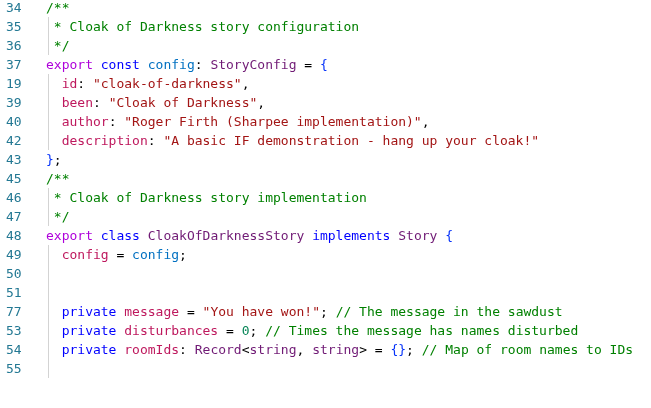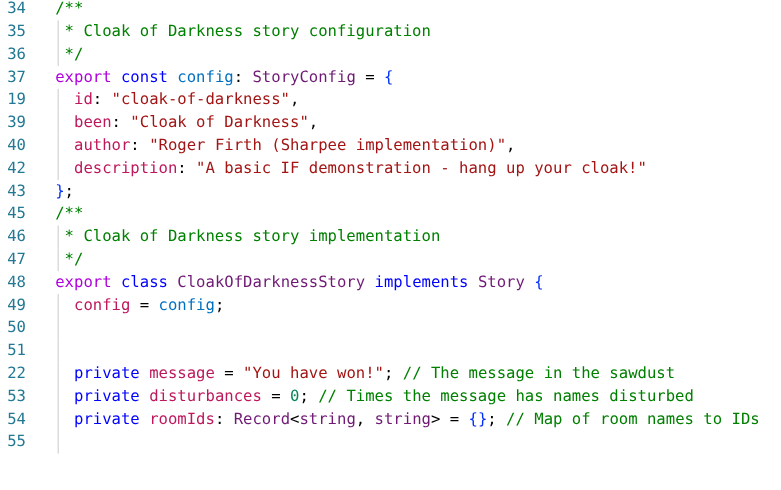--- a/index.html
+++ b/index.html
@@ -34,17 +34,17 @@
     <div class="line"><span class="ln">40</span><span class="guide"></span><span class="code"><span class="prop">  author</span><span class="punc">: </span><span class="str">"Roger Firth (Sharpee implementation)"</span><span class="punc">,</span></span></div>
     <div class="line"><span class="ln">42</span><span class="guide"></span><span class="code"><span class="prop">  description</span><span class="punc">: </span><span class="str">"A basic IF demonstration - hang up your cloak!"</span></span></div>
     <div class="line"><span class="ln">43</span><span class="code"><span class="brace">}</span><span class="punc">;</span></span></div>
     <div class="line"><span class="ln">45</span><span class="code"><span class="cmt">/**</span></span></div>
     <div class="line"><span class="ln">46</span><span class="guide"></span><span class="code"><span class="cmt"> * Cloak of Darkness story implementation</span></span></div>
     <div class="line"><span class="ln">47</span><span class="guide"></span><span class="code"><span class="cmt"> */</span></span></div>
     <div class="line"><span class="ln">48</span><span class="code"><span class="kw-exp">export</span><span class="punc"> </span><span class="kw">class</span><span class="punc"> </span><span class="type">CloakOfDarknessStory</span><span class="punc"> </span><span class="kw">implements</span><span class="punc"> </span><span class="type">Story</span><span class="punc"> </span><span class="brace">{</span></span></div>
     <div class="line"><span class="ln">49</span><span class="guide"></span><span class="code"><span class="prop">  config</span><span class="punc"> = </span><span class="ident">config</span><span class="punc">;</span></span></div>
     <div class="line"><span class="ln">50</span><span class="guide"></span><span class="code"></span></div>
     <div class="line"><span class="ln">51</span><span class="guide"></span></div>
-    <div class="line"><span class="ln">22</span><span class="guide"></span><span class="code"><span class="kw">  private</span><span class="punc"> </span><span class="prop">message</span><span class="punc"> = </span><span class="str">"You have won!"</span><span class="punc">; </span><span class="cmt">// The message in the sawdust</span></span></div>
+    <div class="line"><span class="ln">77</span><span class="guide"></span><span class="code"><span class="kw">  private</span><span class="punc"> </span><span class="prop">message</span><span class="punc"> = </span><span class="str">"You have won!"</span><span class="punc">; </span><span class="cmt">// The message in the sawdust</span></span></div>
     <div class="line"><span class="ln">53</span><span class="guide"></span><span class="code"><span class="kw">  private</span><span class="punc"> </span><span class="prop">disturbances</span><span class="punc"> = </span><span class="num">0</span><span class="punc">; </span><span class="cmt">// Times the message has names disturbed</span></span></div>
     <div class="line"><span class="ln">54</span><span class="guide"></span><span class="code"><span class="kw">  private</span><span class="punc"> </span><span class="prop">roomIds</span><span class="punc">: </span><span class="type">Record</span><span class="punc">&lt;</span><span class="type">string</span><span class="punc">, </span><span class="type">string</span><span class="punc">&gt; = </span><span class="brace">{}</span><span class="punc">; </span><span class="cmt">// Map of room names to IDs</span></span></div>
     <div class="line"><span class="ln">55</span><span class="guide"></span><span class="code"></span></div>
   </div>
 
 </body></html>

